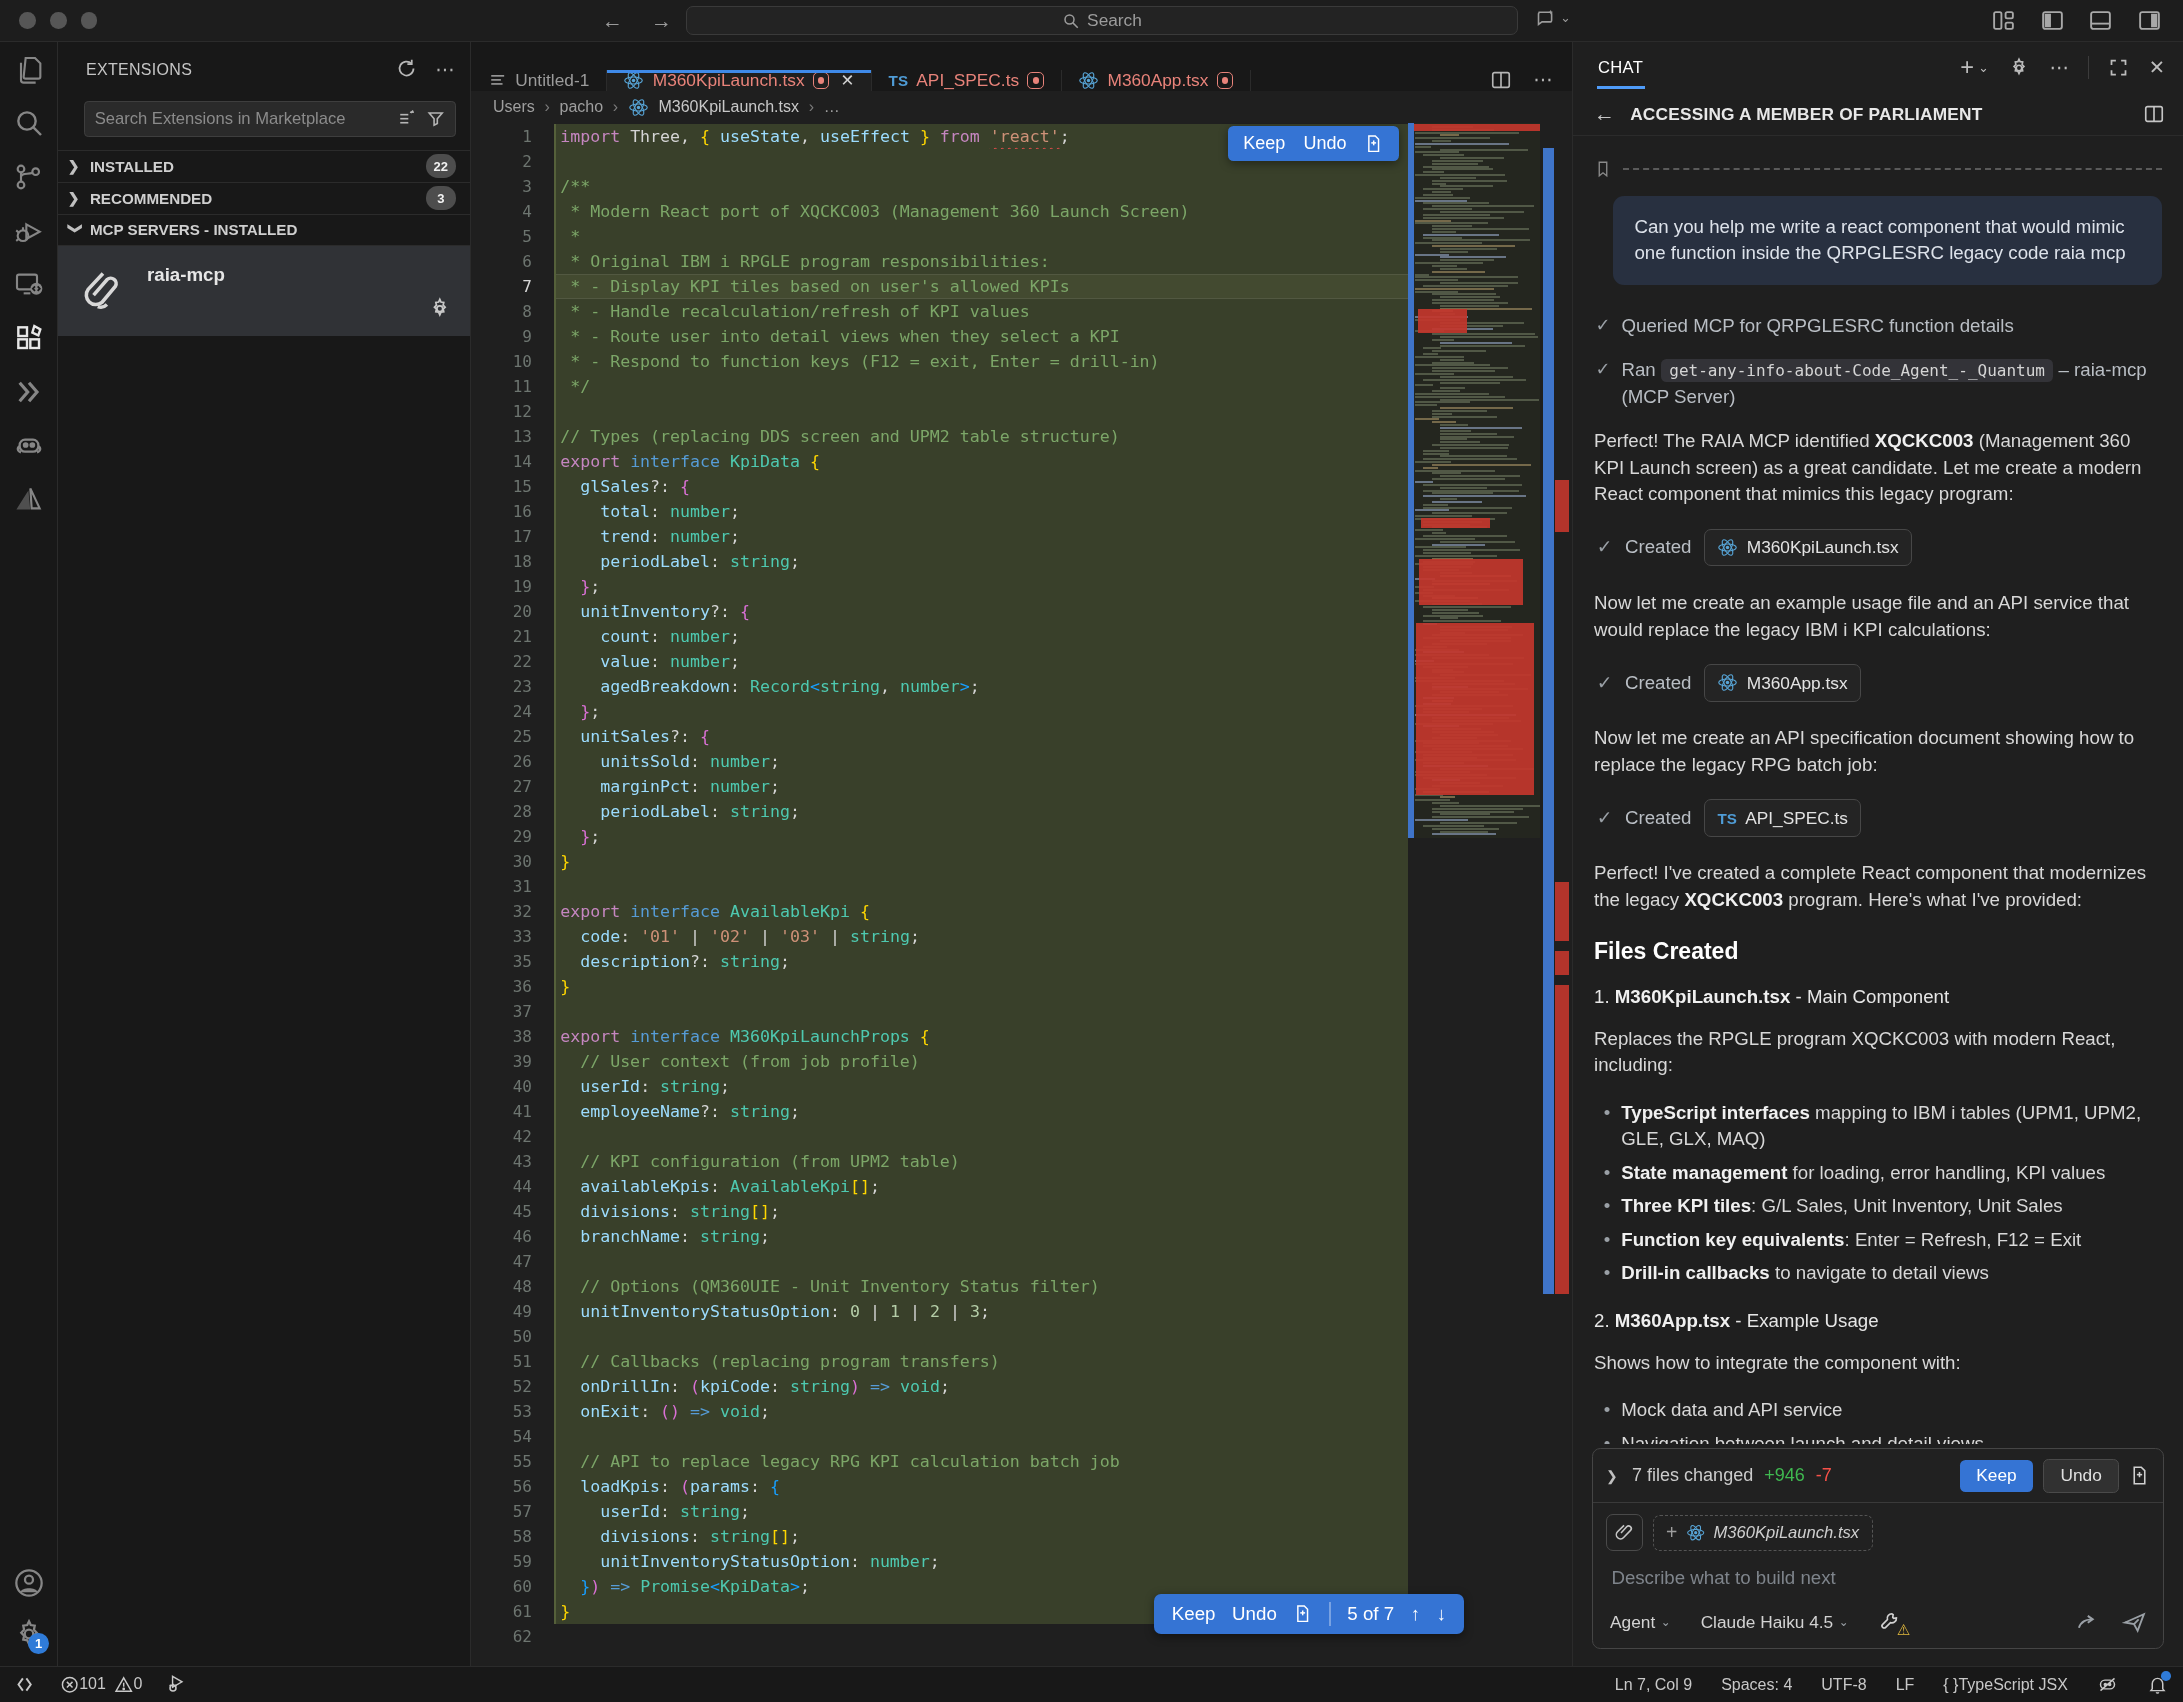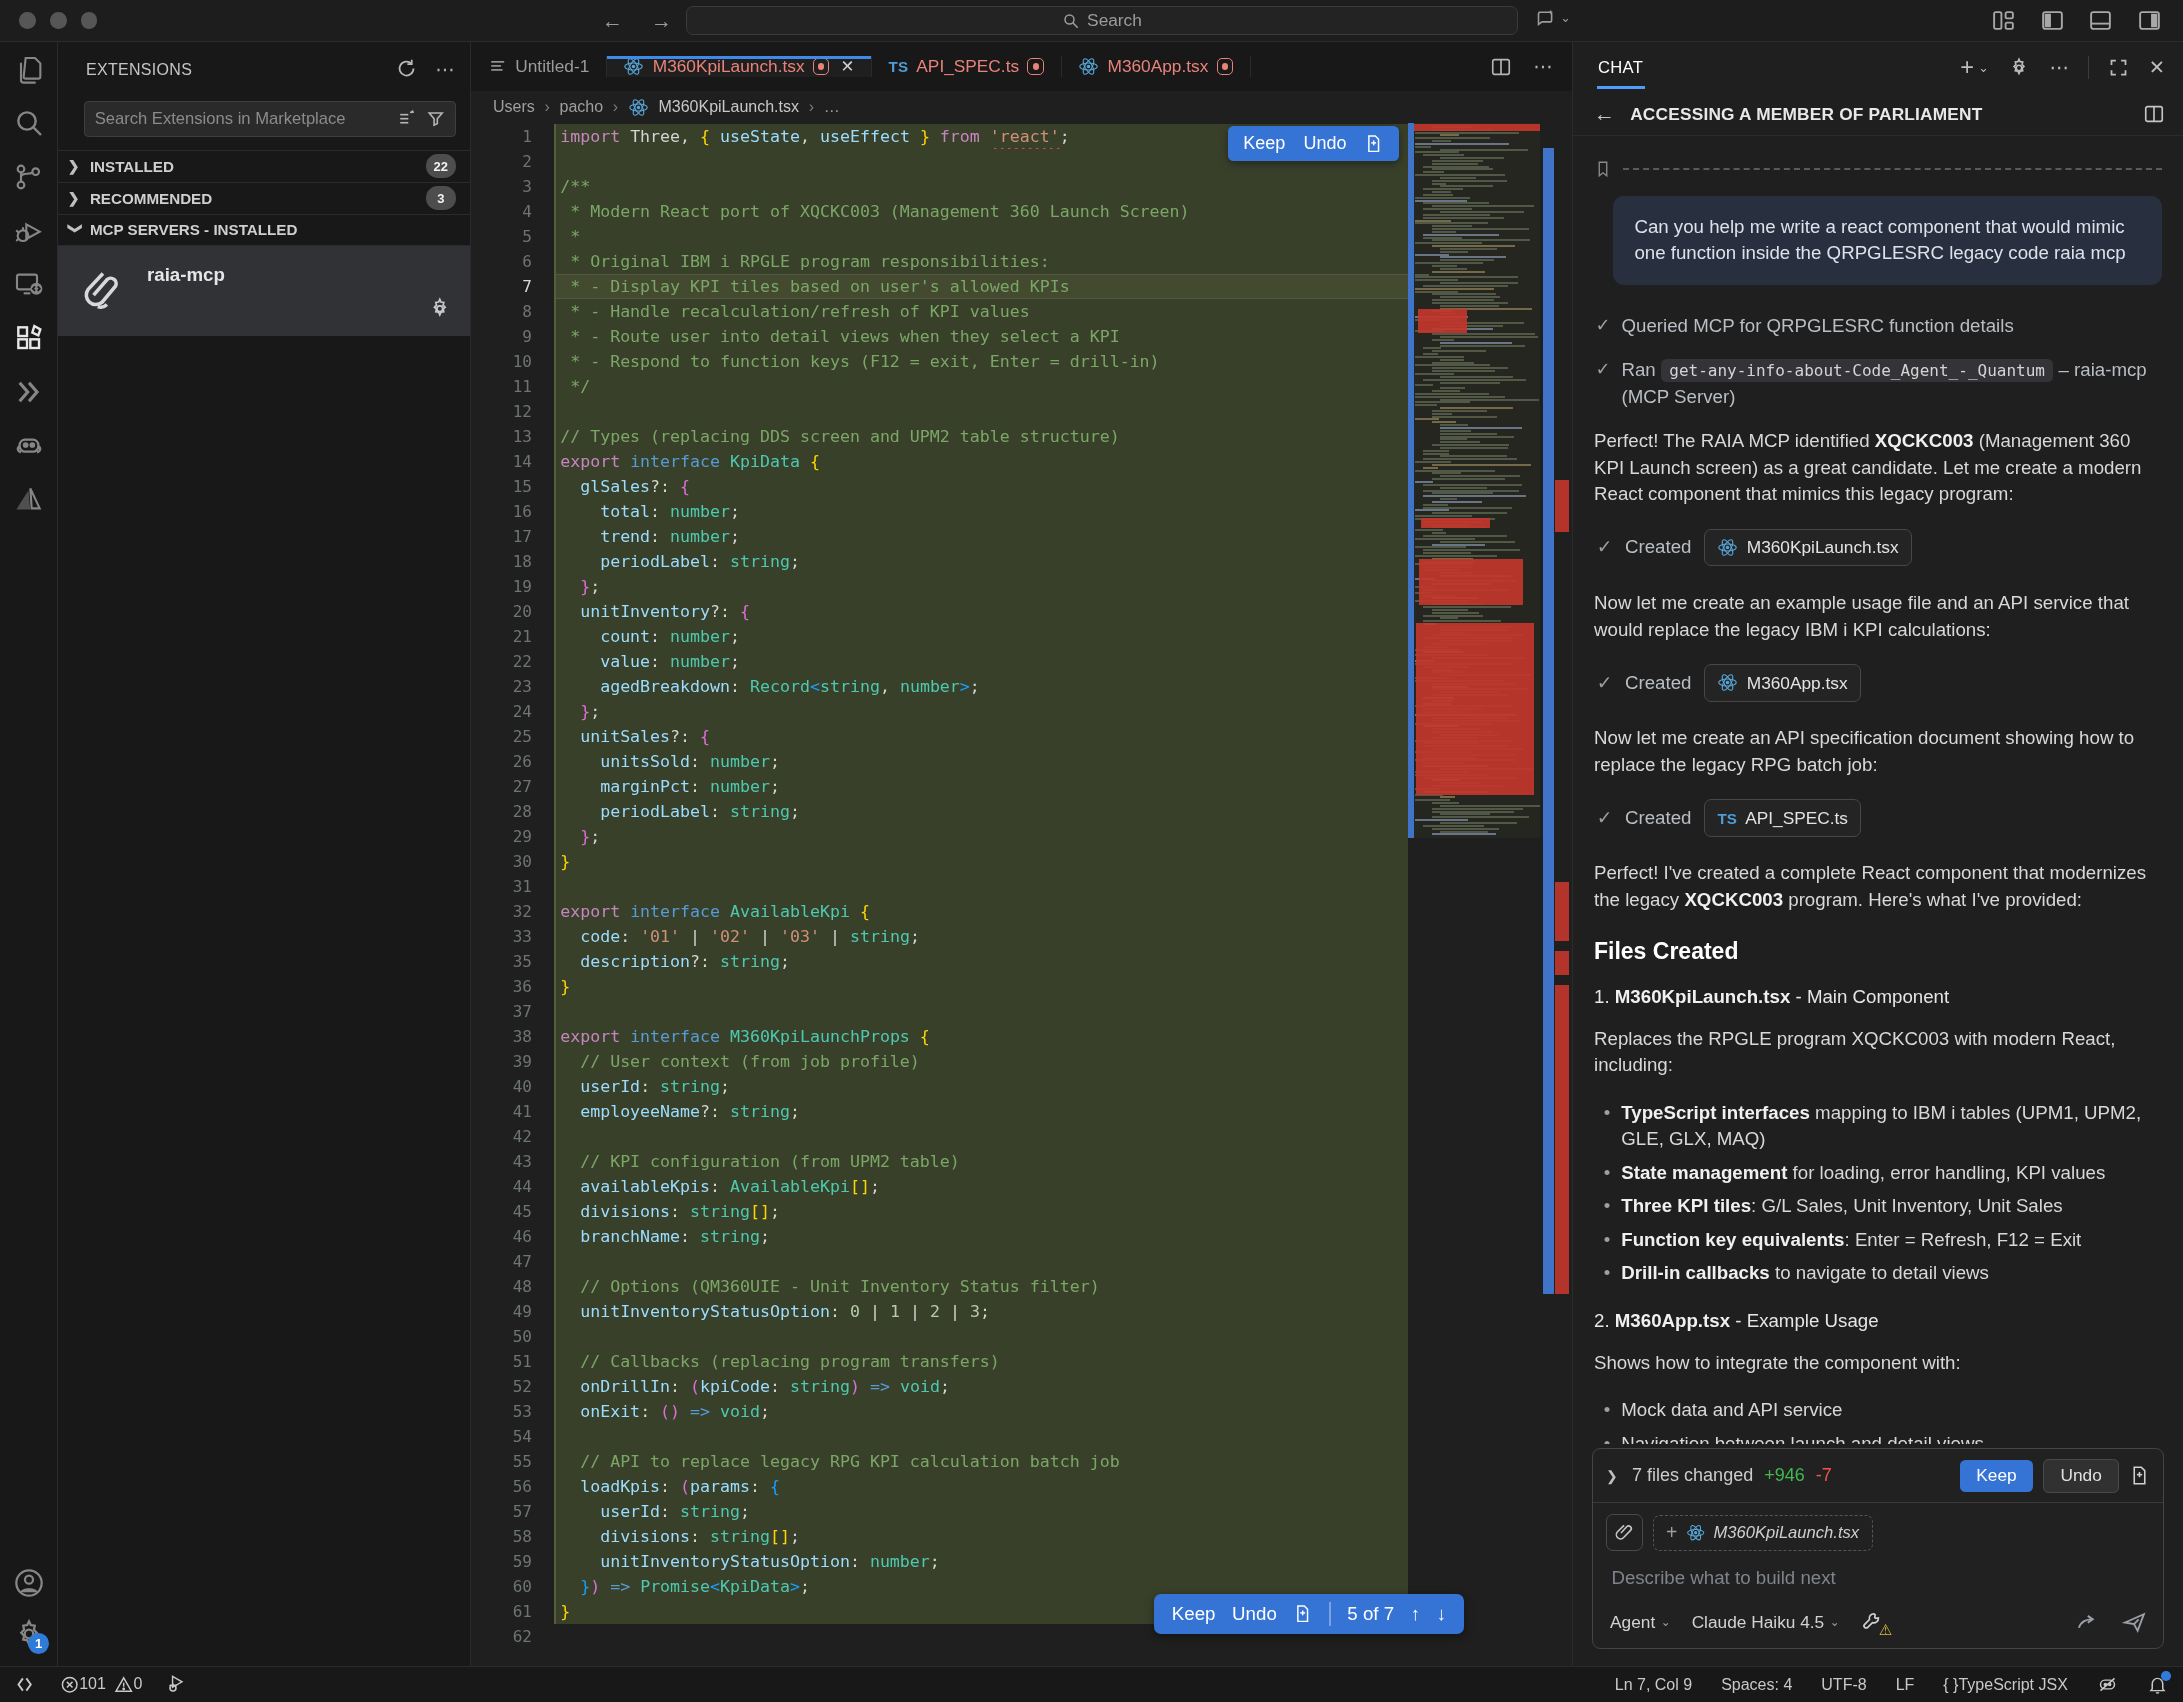--- a/index.html
+++ b/index.html
@@ -45,21 +45,21 @@
   .sb-search .sic{display:flex;gap:9.7px;color:#b5b5b5;}
   .sb-section{height:32px;display:flex;align-items:center;gap:7px;padding:0 14px 0 9.7px;border-top:0.7px solid var(--border);font-size:15.2px;font-weight:bold;color:#cfcfcf;cursor:pointer;}
   .sb-badge{margin-left:auto;background:#4d4d4d;color:#f2f2f2;font-size:13px;font-weight:bold;min-width:30.5px;height:23.6px;padding:0 7px;border-radius:11.8px;display:flex;align-items:center;justify-content:center;}
   .chev{font-size:14px;color:#c0c0c0;width:15.2px;display:inline-block;}
   .mcp-item{height:90px;background:#303236;display:flex;align-items:center;padding:0 18px 0 21px;gap:18px;cursor:pointer;}
   .mcp-name{font-size:18.7px;font-weight:bold;color:#e6e6e6;align-self:flex-start;margin-top:18px;}
   .mcp-gear{margin-left:auto;align-self:flex-end;margin-bottom:15.2px;color:#c9c9c9;}
 
   
   .editor{flex:1;display:flex;flex-direction:column;min-width:0;background:var(--bg2);position:relative;}
-  .tabs{height:49px;background:var(--bg);display:flex;align-items:center;flex:none;}
+  .tabs{height:49px;background:var(--bg);display:flex;align-items:flex-end;flex:none;}
   .tab{display:flex;align-items:center;gap:8.3px;padding:0 16.6px;border-right:0.7px solid var(--border);font-size:17.3px;color:#9b9b9b;position:relative;cursor:pointer;background:var(--bg);}
   .tab.active{background:var(--bg2);color:#fff;}
   .tab.active::before{content:"";position:absolute;top:0;left:0;right:0;height:2.8px;background:#3f8ae8;}
   .tab .fname.mod{color:var(--salmon);}
   .modbadge{width:16.6px;height:16.6px;border:1.7px solid var(--salmon);border-radius:4.9px;display:flex;align-items:center;justify-content:center;}
   .modbadge i{width:6.2px;height:6.2px;background:var(--salmon);border-radius:50%;}
   .tab .closex{color:#d0d0d0;font-size:16.6px;margin-left:2.8px;}
   .tabs-actions{margin-left:auto;display:flex;align-items:center;gap:21px;padding:0 19.4px;color:#b5b5b5;}
   .crumbs{height:32px;display:flex;align-items:center;gap:9.7px;padding:0 22px;font-size:16px;color:#9f9f9f;background:var(--bg2);flex:none;}
   .crumbs .sep{color:#7a7a7a;}
@@ -120,21 +120,21 @@
   .changes-row .plus{color:var(--green);} .changes-row .minus{color:var(--red);}
   .btn{border-radius:5.5px;font-size:17.3px;padding:5.5px 16.6px;display:flex;align-items:center;cursor:pointer;}
   .btn.keep{background:#3574d4;color:#fff;}
   .btn.undo{background:#313131;border:0.7px solid #4a4a4a;color:#e0e0e0;}
   .inputarea{padding:11px 12.5px 9.7px 12.5px;}
   .chips{display:flex;align-items:center;gap:9.7px;margin-bottom:15.2px;}
   .attachbtn{width:37px;height:37px;border:0.7px solid #4a4a4a;border-radius:7px;display:flex;align-items:center;justify-content:center;color:#c5c5c5;}
   .ctxchip{display:flex;align-items:center;gap:8.3px;border:1.4px dashed #555;border-radius:7px;padding:5.5px 12.5px;color:#cfcfcf;font-size:16.6px;font-style:italic;}
   .ctxchip .pl{font-style:normal;color:#9e9e9e;font-size:19.4px;}
   .placeholder{color:#7e848b;font-size:18.7px;margin:2.8px 0 21px 5.5px;}
-  .agentrow{display:flex;align-items:center;gap:21px;color:#d2d2d2;font-size:17.3px;padding:0 2.8px 4.2px 4.2px;}
+  .agentrow{display:flex;align-items:center;gap:30px;color:#d2d2d2;font-size:17.3px;padding:0 2.8px 4.2px 4.2px;}
   .agentrow .dd{display:flex;align-items:center;gap:5.5px;cursor:pointer;}
   .agentrow .right{margin-left:auto;display:flex;gap:23.6px;color:#9aa0a6;align-items:center;}
   .warnwrap{position:relative;display:flex;}
   .warnwrap .wtri{position:absolute;right:-9.7px;bottom:-5.5px;color:#e2b93d;font-size:15.2px;}
 
   
   .statusbar{height:36px;background:var(--bg);border-top:0.7px solid var(--border);display:flex;align-items:center;padding:0 15.2px;font-size:16px;color:#c8c8c8;flex:none;}
   .sb-left{display:flex;align-items:center;gap:23.6px;}
   .sb-right{margin-left:auto;display:flex;align-items:center;gap:29px;}
   .sb-cell{display:flex;align-items:center;gap:0;cursor:pointer;}

